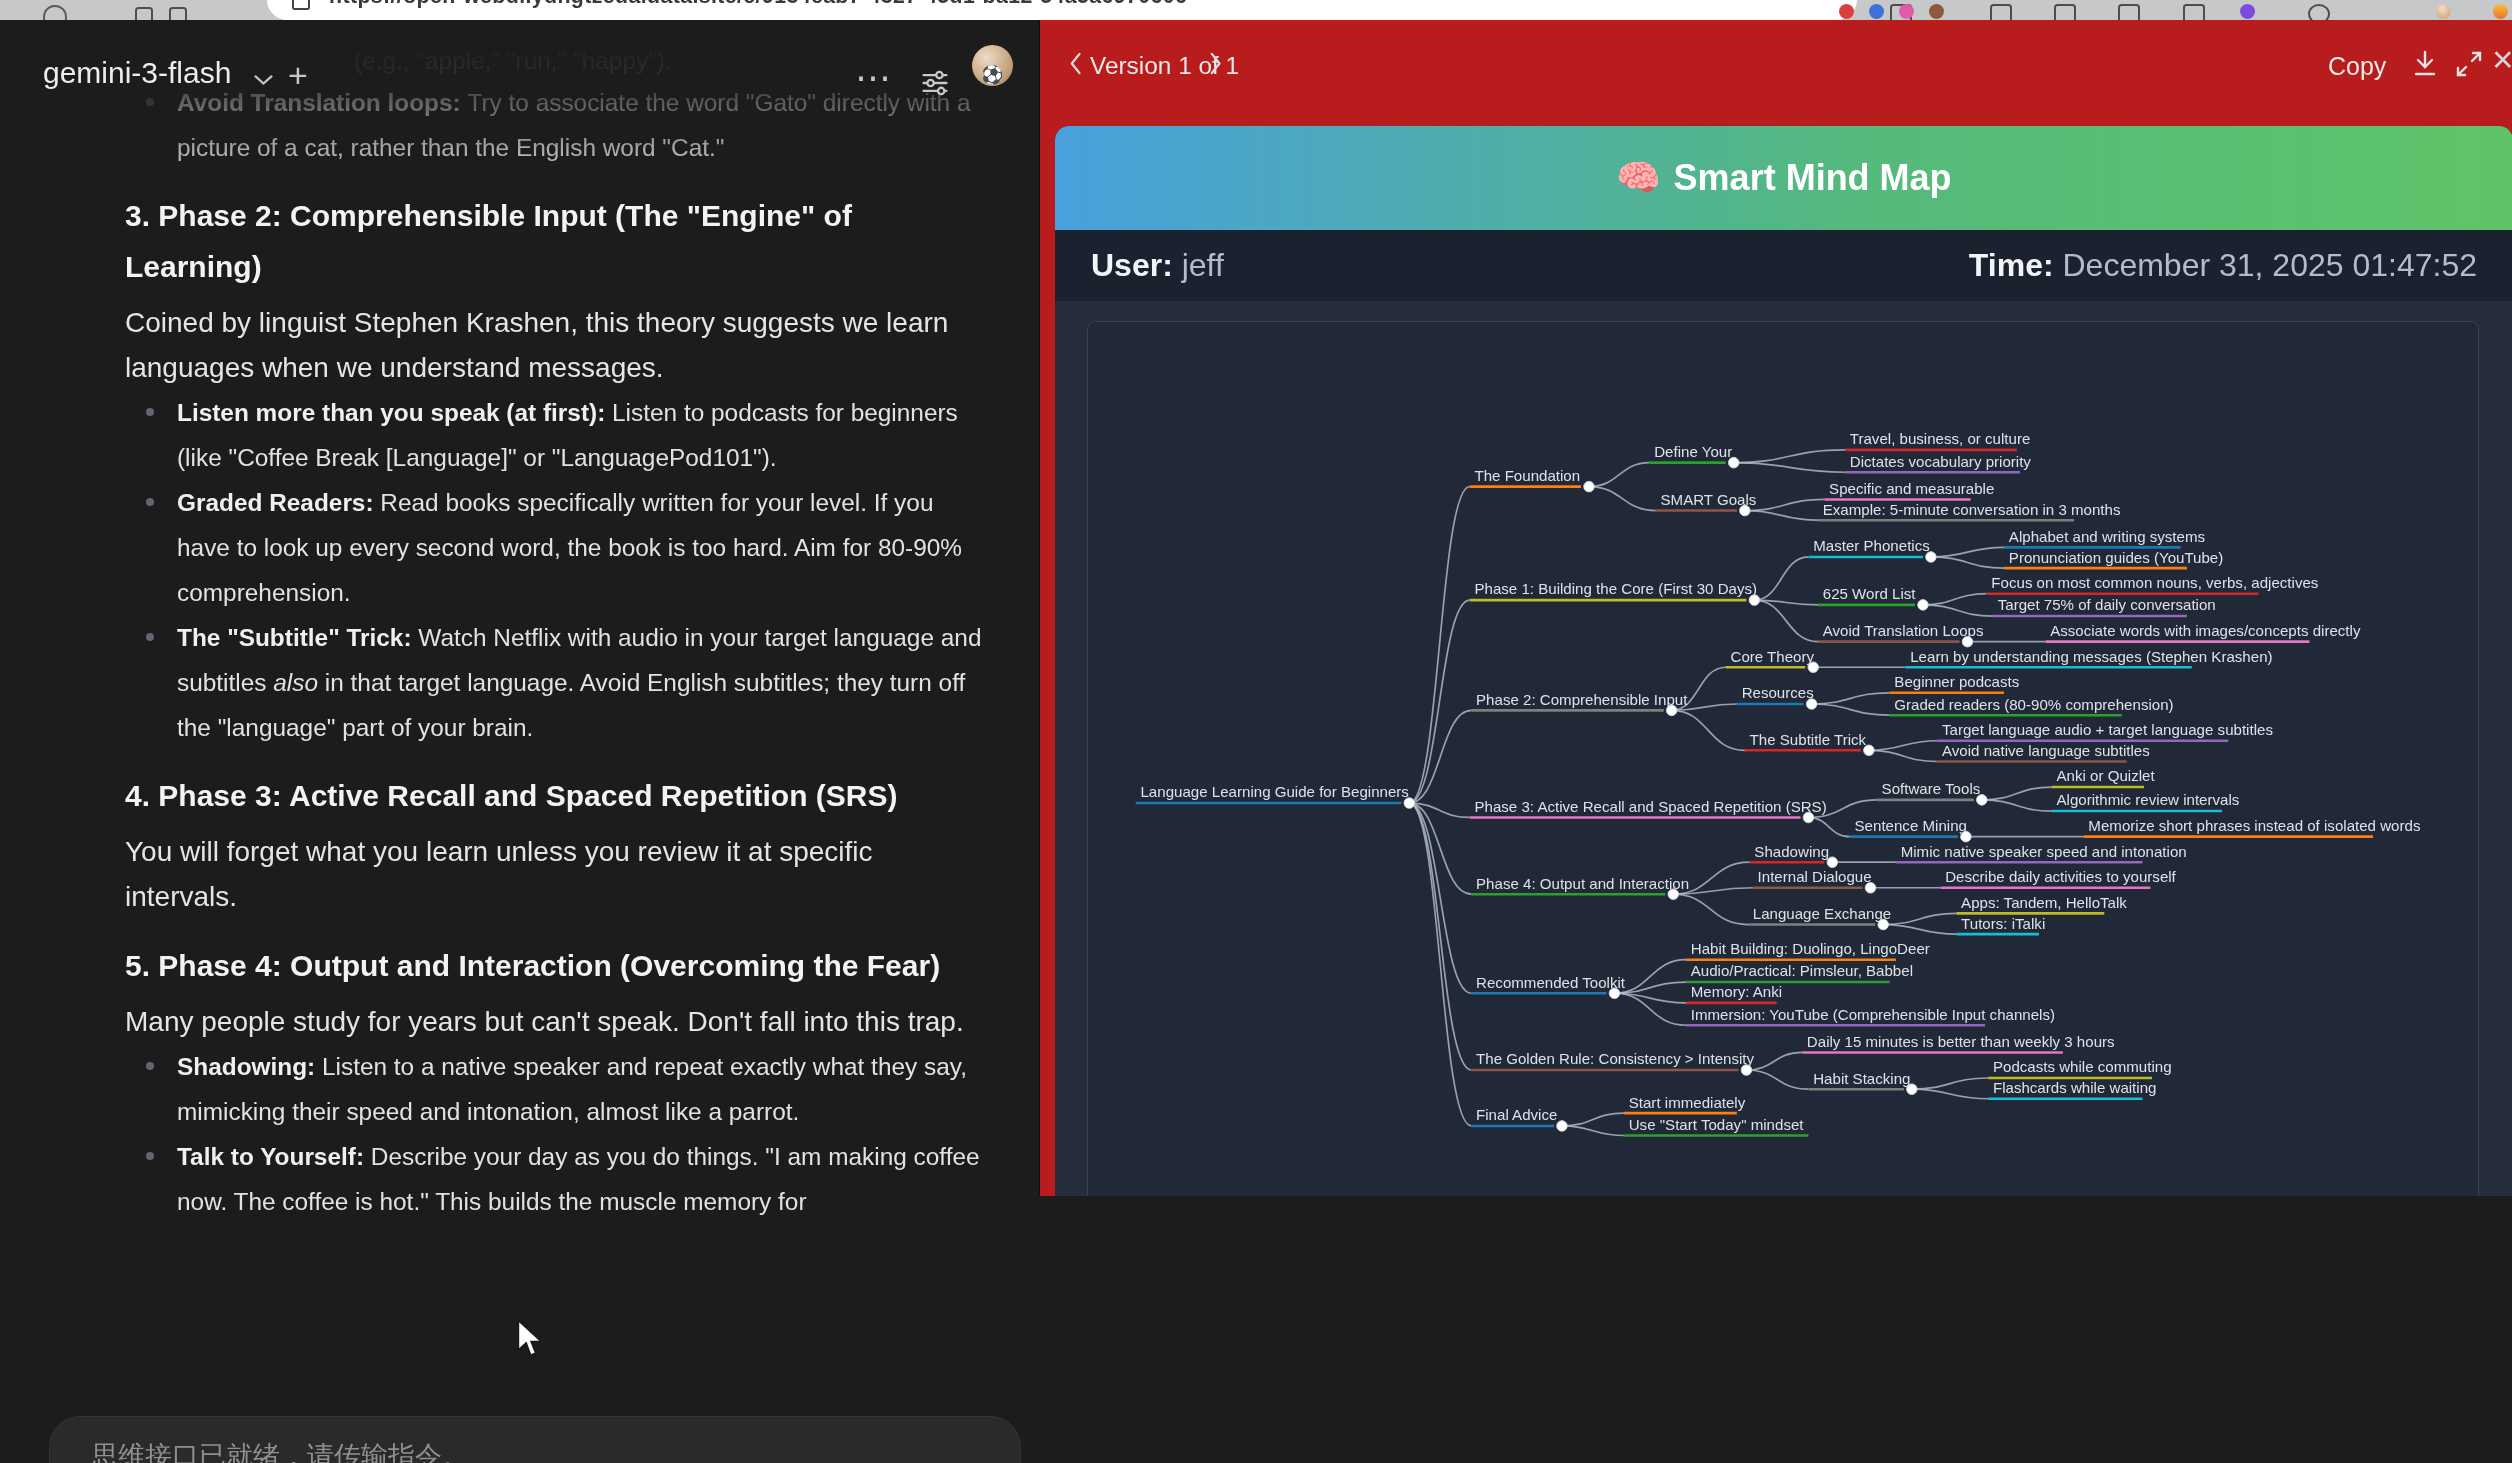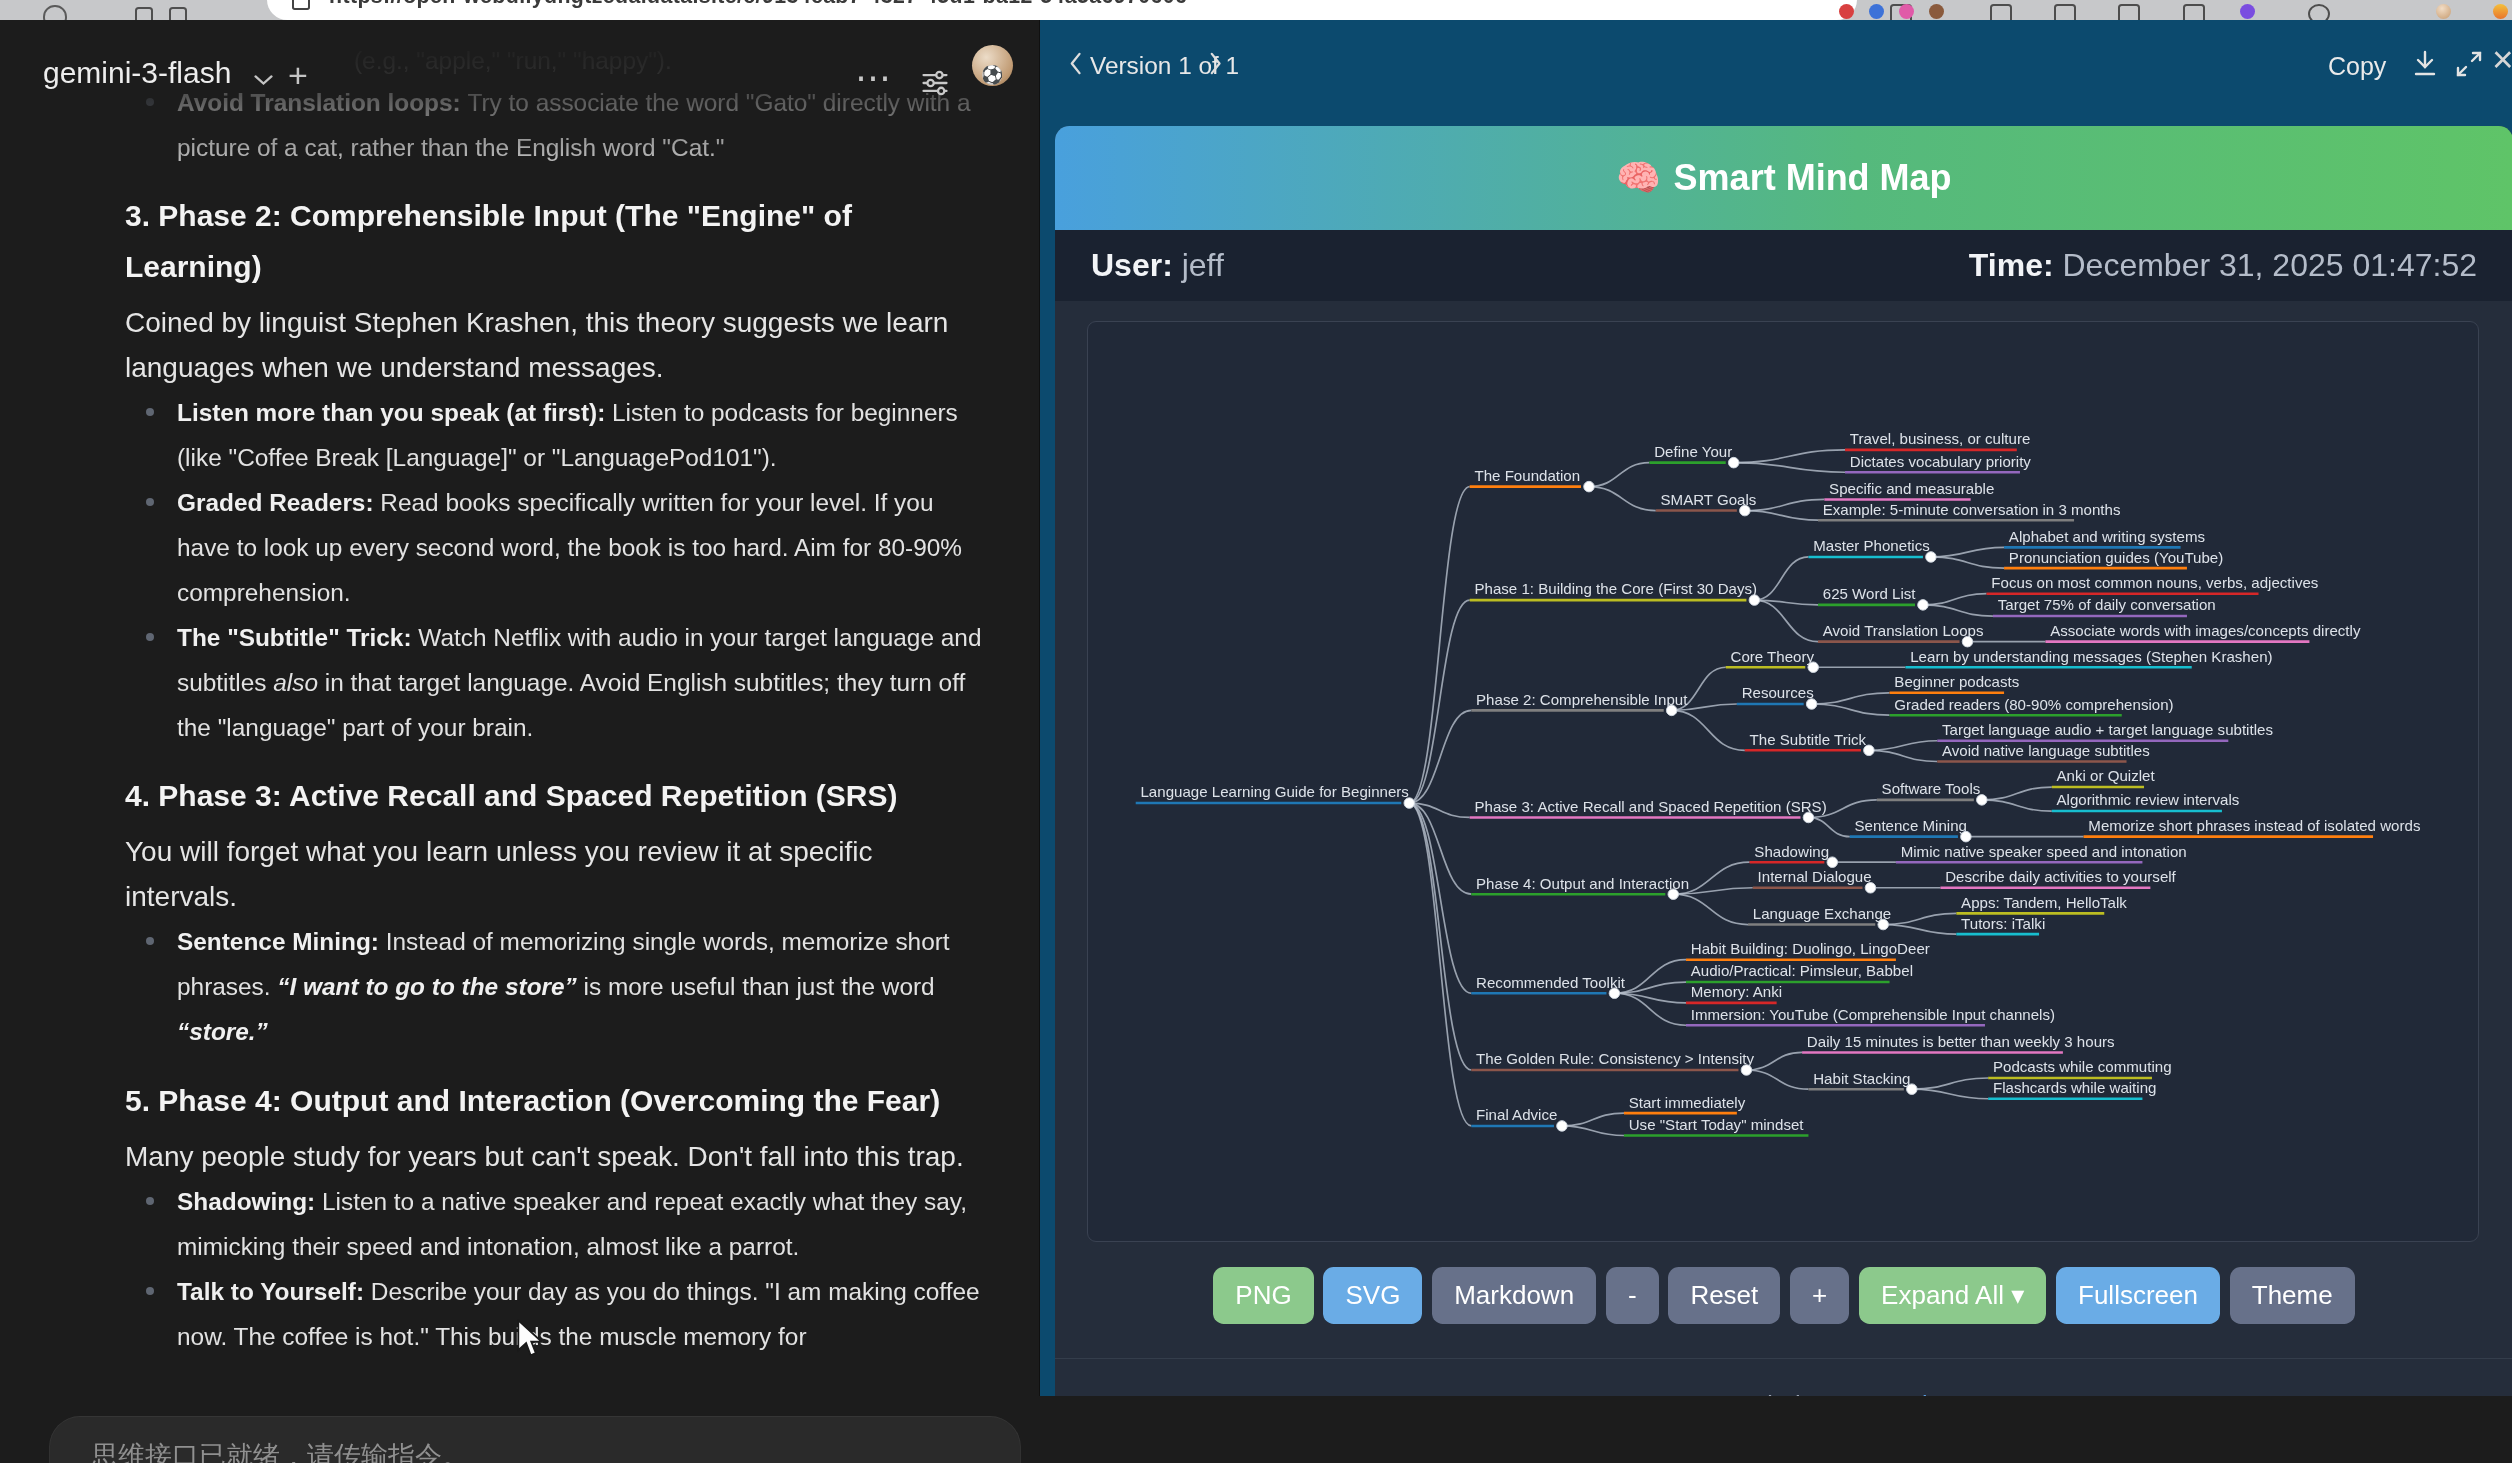--- a/index.html
+++ b/index.html
@@ -33,21 +33,21 @@
   .title-plus{position:absolute;left:288px;top:36px;font-size:34px;color:#c4c4c4;z-index:10;font-weight:400;}
   .hdr-ellipsis{position:absolute;left:855px;top:37px;font-size:36px;color:#c8c8c8;z-index:10;letter-spacing:1.8px;}
   .hdr-sliders{position:absolute;left:920px;top:48px;z-index:10;}
   .hdr-avatar{position:absolute;left:972px;top:25px;width:41px;height:41px;border-radius:50%;z-index:10;
     background:radial-gradient(circle at 35% 30%,#ecdcc8,#c09a72 70%,#8a6a4a);display:flex;align-items:flex-end;justify-content:center;font-size:18px;overflow:hidden;}
   #chat-input{position:absolute;left:50px;top:1397px;width:970px;height:85px;background:#2a2a2a;border-radius:30px;z-index:40;box-shadow:0 0 0 0.9px #353535;}
   #chat-input .ph{padding:21.3px 41px;font-size:27px;color:#909090;}
   .cursor{position:absolute;left:512px;top:1299px;z-index:60;}
 
   
-  .right-panel{position:absolute;left:1039px;top:19.5px;width:1473px;height:1376px;background:#0c4a6e;border-left:0.9px solid #101010;overflow:hidden;}
+  .right-panel{position:absolute;left:1039px;top:19.5px;width:1473px;height:1176px;background:#b91c1c;border-left:0.9px solid #101010;overflow:hidden;}
   .ver-chev{position:absolute;top:30px;cursor:pointer;}
   .ver-label{position:absolute;left:50px;top:32px;font-size:24.4px;color:#e8e8e8;}
   .copy-btn{position:absolute;left:1288px;top:32px;font-size:25px;color:#eaeaea;cursor:pointer;}
   .dl-ic{position:absolute;left:1370px;top:28.4px;cursor:pointer;}
   .exp-ic{position:absolute;left:1414px;top:28.4px;cursor:pointer;}
   .close-ic{position:absolute;left:1452px;top:19.5px;font-size:37px;color:#d6d6d6;cursor:pointer;}
 
   .widget{position:absolute;left:15px;top:106px;width:1458px;height:1339px;background:#252d3b;border-radius:14.2px 14.2px 0 0;overflow:hidden;}
   .w-header{position:absolute;left:0;top:0;width:100%;height:104px;background:linear-gradient(90deg,#49a0dd,#55b97d 55%,#5fc468);
     display:flex;align-items:center;justify-content:center;font-size:36px;font-weight:700;color:#fff;gap:12.4px;}
@@ -100,21 +100,20 @@
     <div class="faded-line">(e.g., "apple," "run," "happy").</div>
     <div id="chat-content">
         <div class="c-li"><span class="s-b">Avoid Translation loops: </span><span class="s-n">Try to associate the word "Gato" directly with a picture of a cat, rather than the English word "Cat."</span></div>
         <div class="c-h">3. Phase 2: Comprehensible Input (The "Engine" of Learning)</div>
         <div class="c-p"><span class="s-n">Coined by linguist Stephen Krashen, this theory suggests we learn languages when we understand messages.</span></div>
         <div class="c-li"><span class="s-b">Listen more than you speak (at first): </span><span class="s-n">Listen to podcasts for beginners (like "Coffee Break [Language]" or "LanguagePod101").</span></div>
         <div class="c-li"><span class="s-b">Graded Readers: </span><span class="s-n">Read books specifically written for your level. If you have to look up every second word, the book is too hard. Aim for 80-90% comprehension.</span></div>
         <div class="c-li"><span class="s-b">The "Subtitle" Trick: </span><span class="s-n">Watch Netflix with audio in your target language and subtitles </span><span class="s-i">also</span><span class="s-n"> in that target language. Avoid English subtitles; they turn off the "language" part of your brain.</span></div>
         <div class="c-h">4. Phase 3: Active Recall and Spaced Repetition (SRS)</div>
         <div class="c-p"><span class="s-n">You will forget what you learn unless you review it at specific intervals.</span></div>
-        <div class="c-li"><span class="s-b">Sentence Mining: </span><span class="s-n">Instead of memorizing single words, memorize short phrases. </span><span class="s-bi">“I want to go to the store”</span><span class="s-n"> is more useful than just the word </span><span class="s-bi">“store.”</span></div>
         <div class="c-h">5. Phase 4: Output and Interaction (Overcoming the Fear)</div>
         <div class="c-p"><span class="s-n">Many people study for years but can't speak. Don't fall into this trap.</span></div>
         <div class="c-li"><span class="s-b">Shadowing: </span><span class="s-n">Listen to a native speaker and repeat exactly what they say, mimicking their speed and intonation, almost like a parrot.</span></div>
         <div class="c-li"><span class="s-b">Talk to Yourself: </span><span class="s-n">Describe your day as you do things. "I am making coffee now. The coffee is hot." This builds the muscle memory for</span></div>
       </div>
     <div class="fade-top"></div>
 
     <div class="chat-title">gemini-3-flash</div>
     <svg class="title-chev" width="23" height="16" viewBox="0 0 26 18">
       <polyline points="4,5 13,13 22,5" fill="none" stroke="#c4c4c4" stroke-width="2.6" stroke-linecap="round"></polyline>

